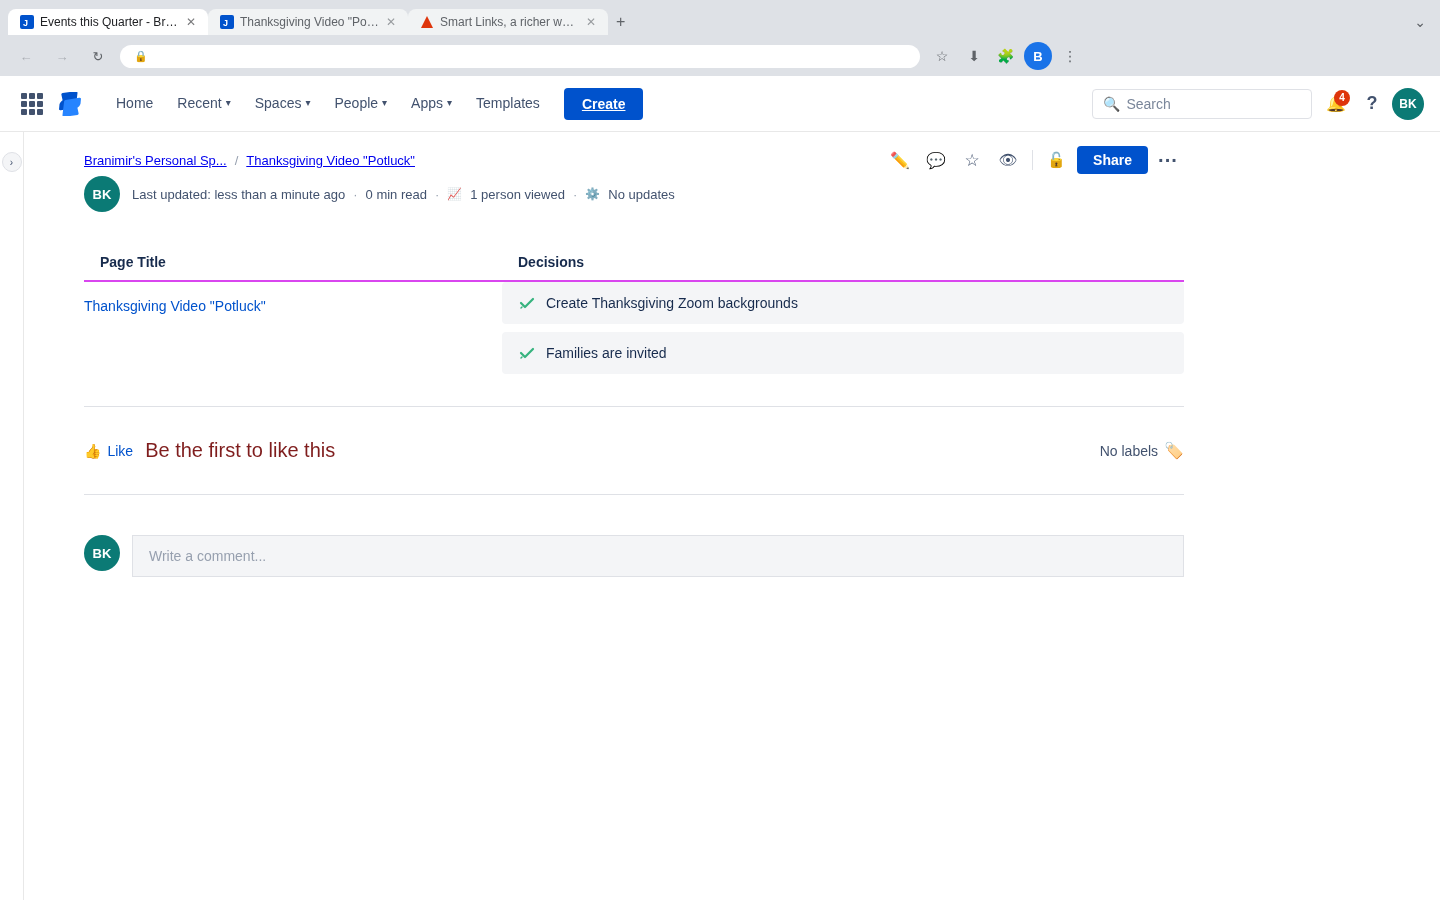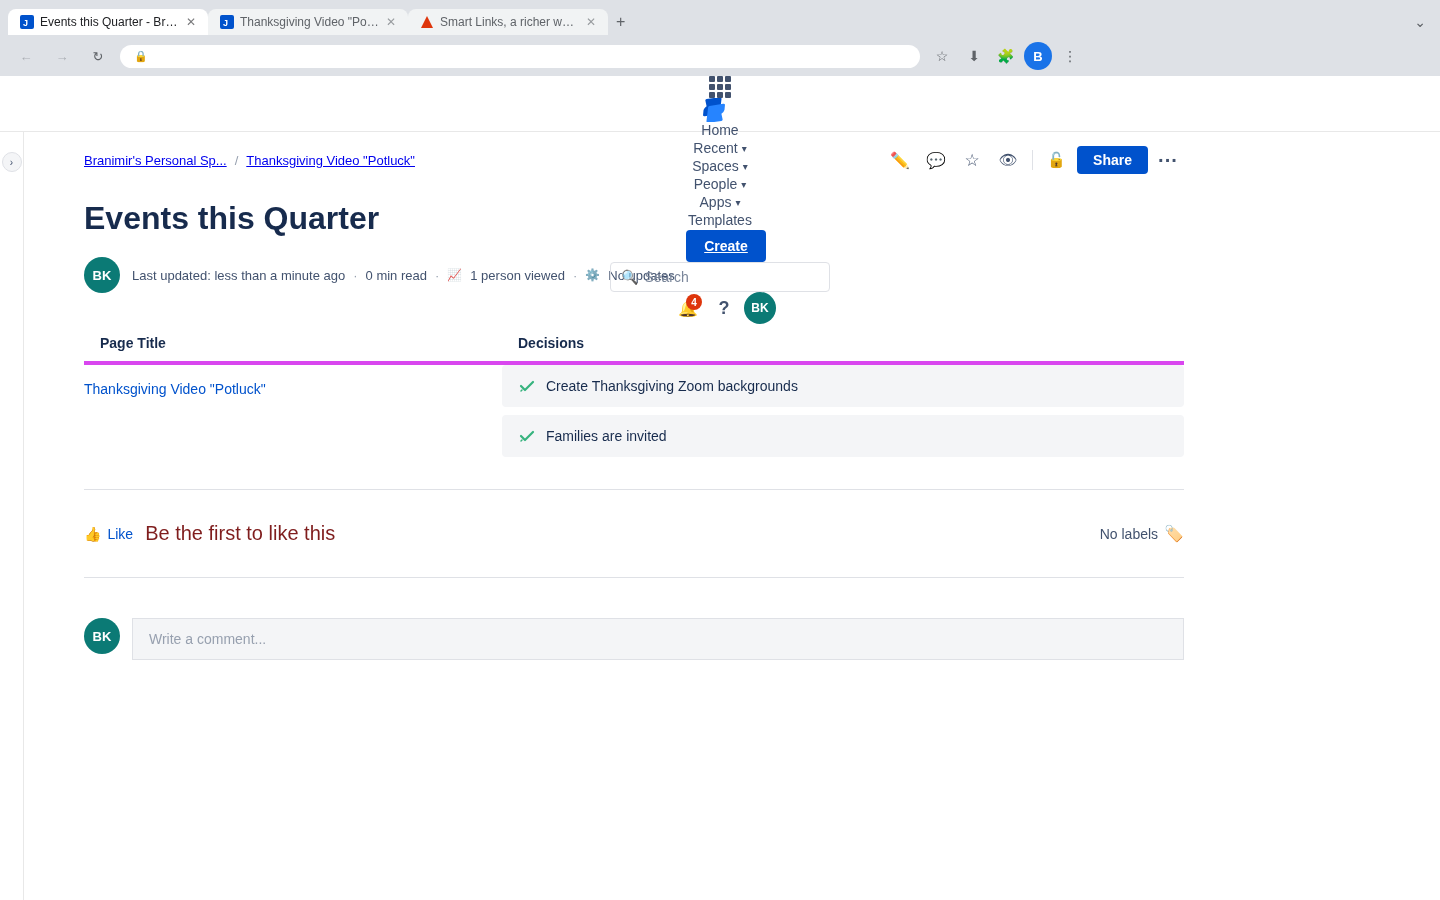--- a/index.html
+++ b/index.html
@@ -20,21 +20,21 @@
     .browser-bar { display: flex; align-items: center; padding: 6px 12px; gap: 8px; background: #dee1e6; }
     .nav-btn { width: 28px; height: 28px; border-radius: 50%; display: flex; align-items: center; justify-content: center; color: #5f6368; cursor: pointer; font-size: 13px; }
     .nav-btn.disabled { opacity: 0.4; cursor: default; }
     .address-bar { flex: 1; background: #fff; border-radius: 20px; padding: 5px 14px; font-size: 13px; color: #202124; display: flex; align-items: center; gap: 6px; max-width: 800px; }
     .address-bar .lock-icon { color: #5f6368; font-size: 11px; }
     .address-text { flex: 1; overflow: hidden; text-overflow: ellipsis; white-space: nowrap; }
     .bar-actions { display: flex; gap: 4px; }
     .bar-icon { width: 28px; height: 28px; border-radius: 50%; display: flex; align-items: center; justify-content: center; color: #5f6368; cursor: pointer; font-size: 14px; }
 
     
-    .app-nav { height: 56px; background: #fff; border-bottom: 1px solid #e8e8e8; display: flex; align-items: center; padding: 0 16px; gap: 0; position: sticky; top: 16px; z-index: 100; flex-direction: column; }
+    .app-nav { height: 56px; background: #fff; border-bottom: 1px solid #e8e8e8; display: flex; align-items: center; padding: 0 16px; gap: 0; position: sticky; top: 16px; z-index: 100; }
     .nav-grid { width: 32px; height: 32px; display: flex; align-items: center; justify-content: center; cursor: pointer; border-radius: 4px; }
     .grid-dots { display: grid; grid-template-columns: repeat(3,6px); gap: 2px; }
     .grid-dot { width: 6px; height: 6px; background: #42526e; border-radius: 1px; }
     .nav-logo { width: 36px; height: 36px; display: flex; align-items: center; justify-content: center; margin-left: 4px; margin-right: 16px; }
     .nav-logo svg { width: 24px; height: 24px; }
     .nav-link { padding: 0 12px; height: 56px; display: flex; align-items: center; font-size: 14px; font-weight: 500; color: #42526e; cursor: pointer; white-space: nowrap; gap: 4px; border-bottom: 2px solid transparent; }
     .nav-chevron { font-size: 10px; }
     .create-btn { background: #0052cc; color: #fff; border: none; border-radius: 4px; padding: 8px 18px; font-size: 14px; font-weight: 600; cursor: pointer; margin-left: 12px; text-decoration: underline; }
     .nav-spacer { flex: 1; }
     .search-box { display: flex; align-items: center; border: 1px solid #dfe1e6; border-radius: 4px; padding: 6px 10px; gap: 6px; width: 220px; color: #7a869a; font-size: 14px; cursor: text; }
@@ -62,21 +62,21 @@
     
     .author-section { display: flex; align-items: center; gap: 12px; margin-bottom: 24px; }
     .author-avatar { width: 36px; height: 36px; border-radius: 50%; background: #0b7a75; color: #fff; display: flex; align-items: center; justify-content: center; font-size: 13px; font-weight: 700; flex-shrink: 0; }
     .author-details { display: flex; flex-direction: column; gap: 2px; }
     .author-name { font-size: 14px; font-weight: 600; color: #172b4d; }
     .author-meta { font-size: 13px; color: #42526e; display: flex; align-items: center; gap: 8px; }
     .meta-sep { color: #97a0af; }
 
     
     .decisions-table { width: 100%; border-collapse: collapse; margin-top: 8px; }
-    .decisions-table th { text-align: left; padding: 10px 16px; font-size: 14px; font-weight: 700; color: #172b4d; border-bottom: 4px solid #d946ef; }
+    .decisions-table th { text-align: left; padding: 10px 16px; font-size: 14px; font-weight: 700; color: #172b4d; border-bottom: 2px solid #d946ef; }
     .decisions-table td { padding: 0; vertical-align: top; }
     .table-link { color: #0052cc; text-decoration: none; font-size: 14px; }
     .decision-item { display: flex; align-items: center; gap: 10px; padding: 12px 16px; background: #f4f5f7; border-radius: 4px; margin-bottom: 8px; font-size: 14px; color: #172b4d; }
     .decision-icon { color: #36b37e; font-size: 16px; font-weight: 700; flex-shrink: 0; display: flex; align-items: center; }
     .decisions-cell { padding: 8px 0 0 16px; }
 
     
     .content-divider { border: none; border-top: 1px solid #dfe1e6; margin: 24px 0; }
 
     
@@ -246,21 +246,20 @@
           <div class="toolbar-btn">
             <span style="font-size:15px;">🔓</span>
           </div>
           <button class="share-btn">Share</button>
           <div class="more-btn">
             <span>···</span>
           </div>
         </div>
       </div>
 
-      <h1 class="page-title">Events this Quarter</h1>
 
       <div class="author-section">
         <div class="author-avatar">BK</div>
         <div class="author-details">
           <div class="author-meta">
             <span>Last updated: less than a minute ago</span>
             <span class="meta-sep">·</span>
             <span>0 min read</span>
             <span class="meta-sep">·</span>
             <span style="font-size:12px;">📈</span>

